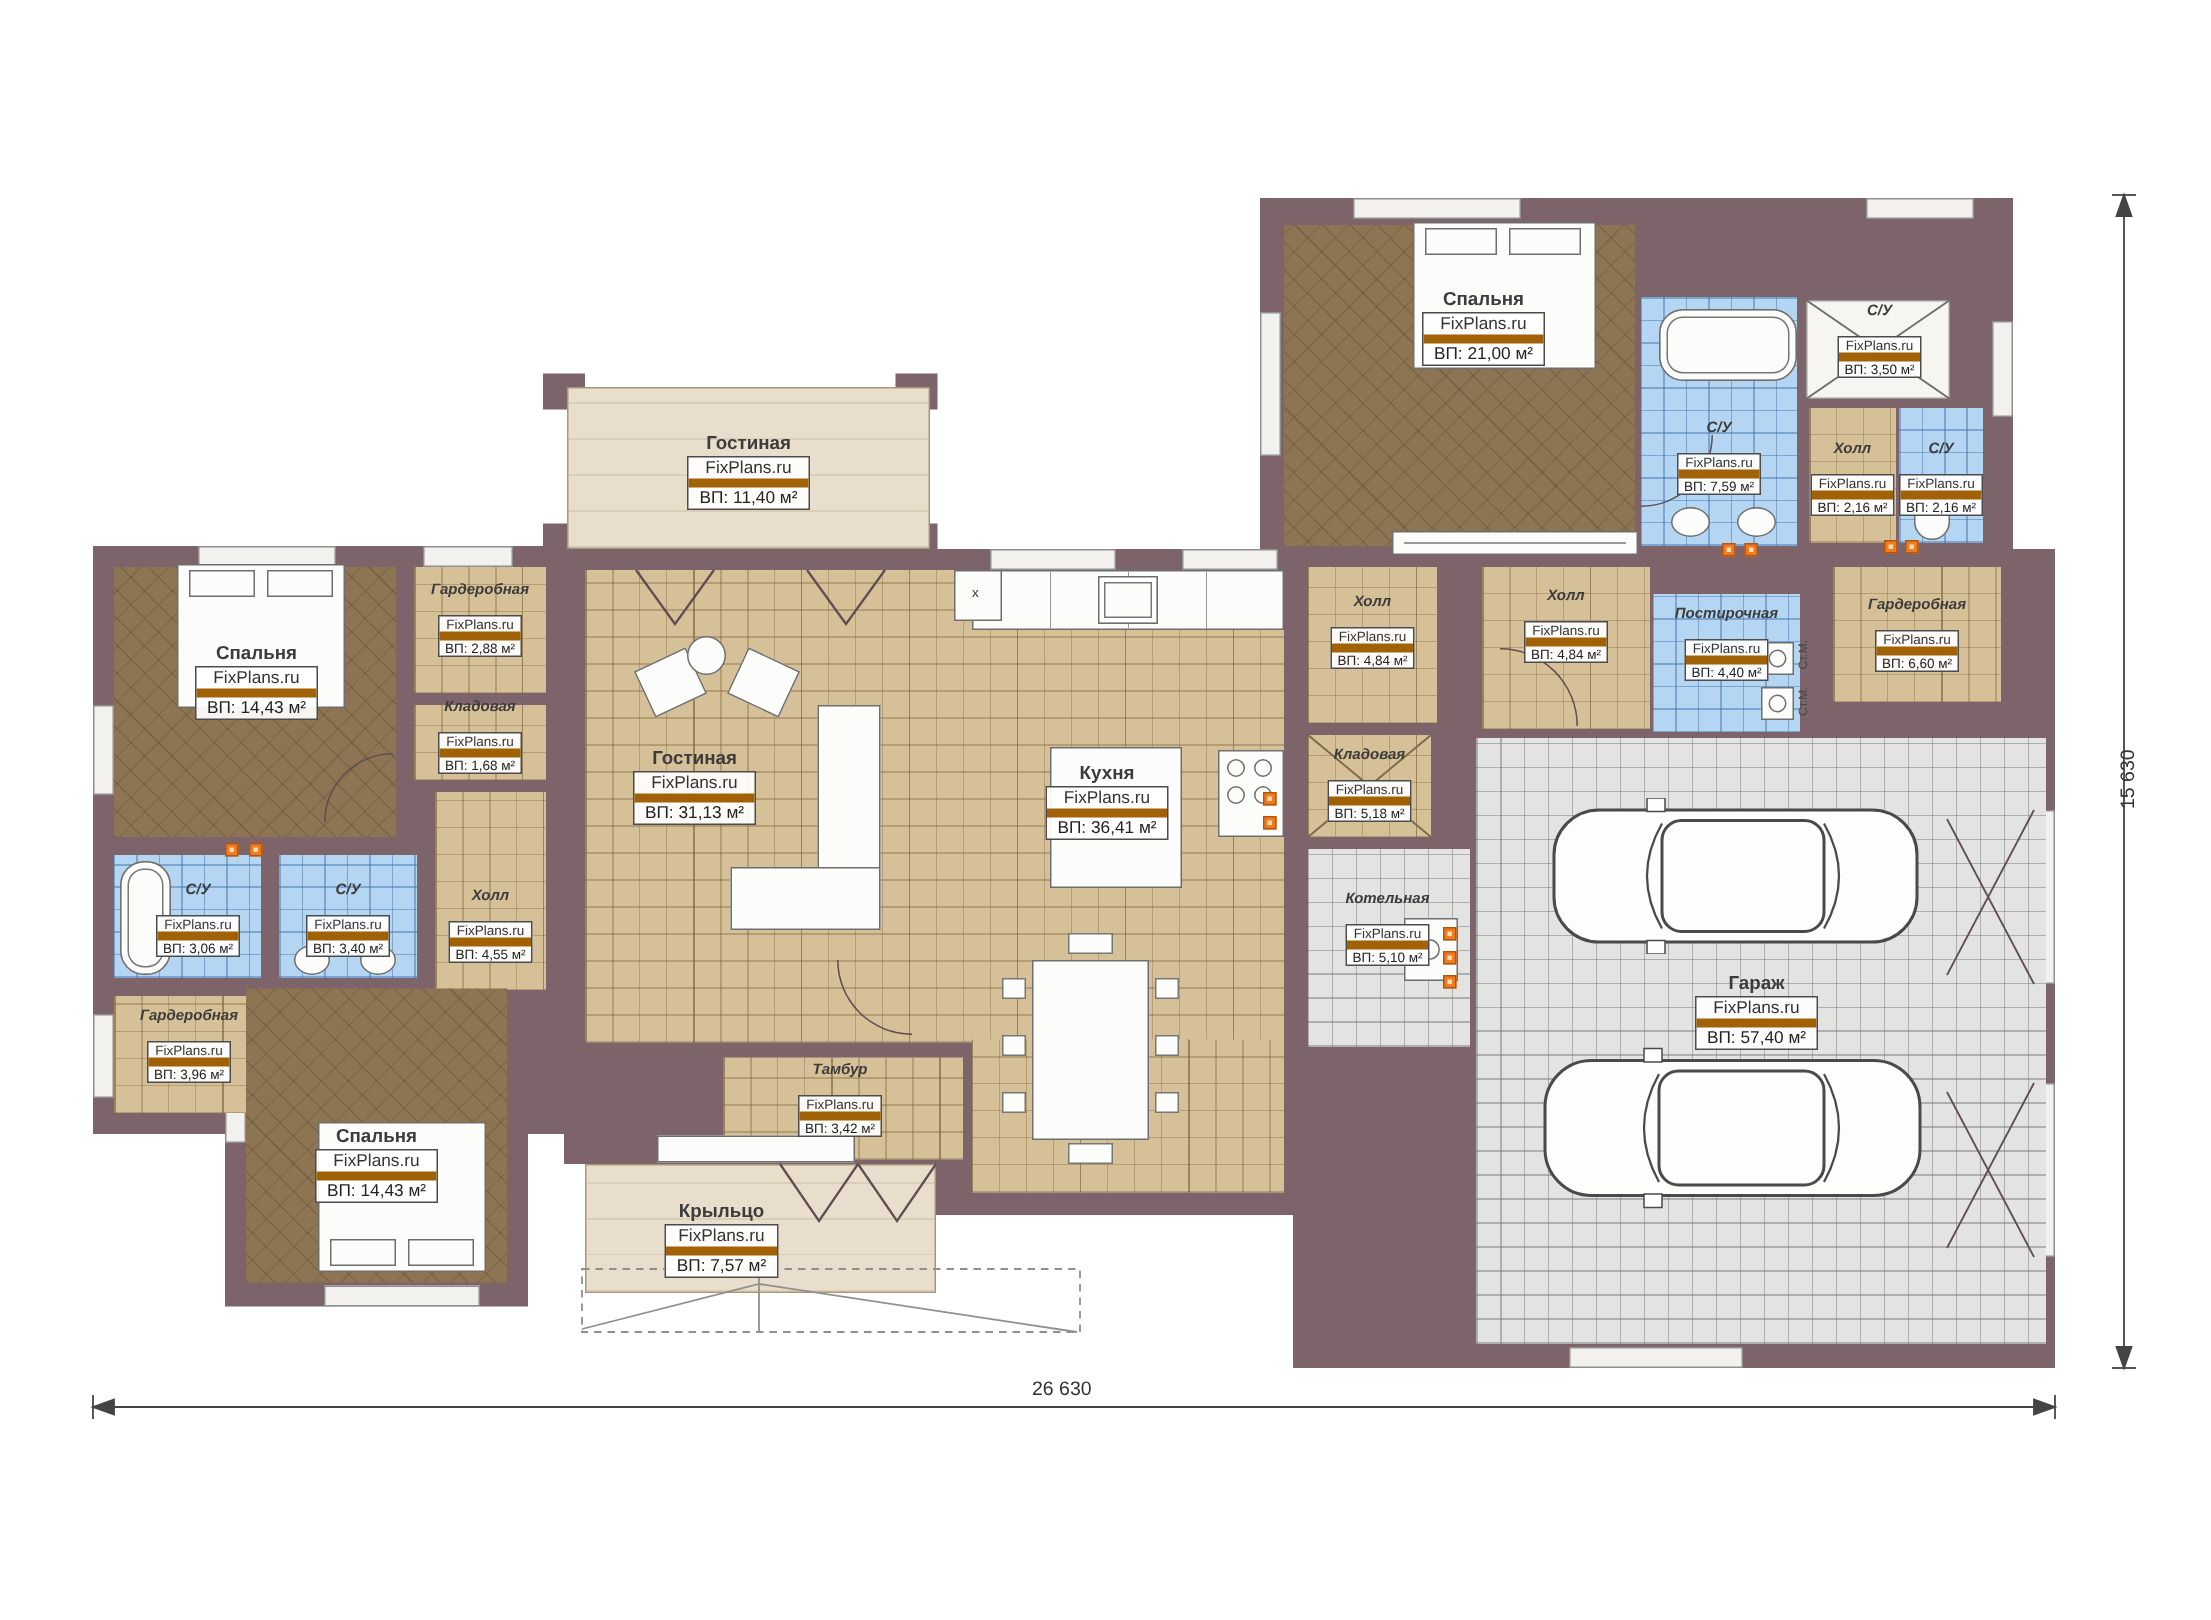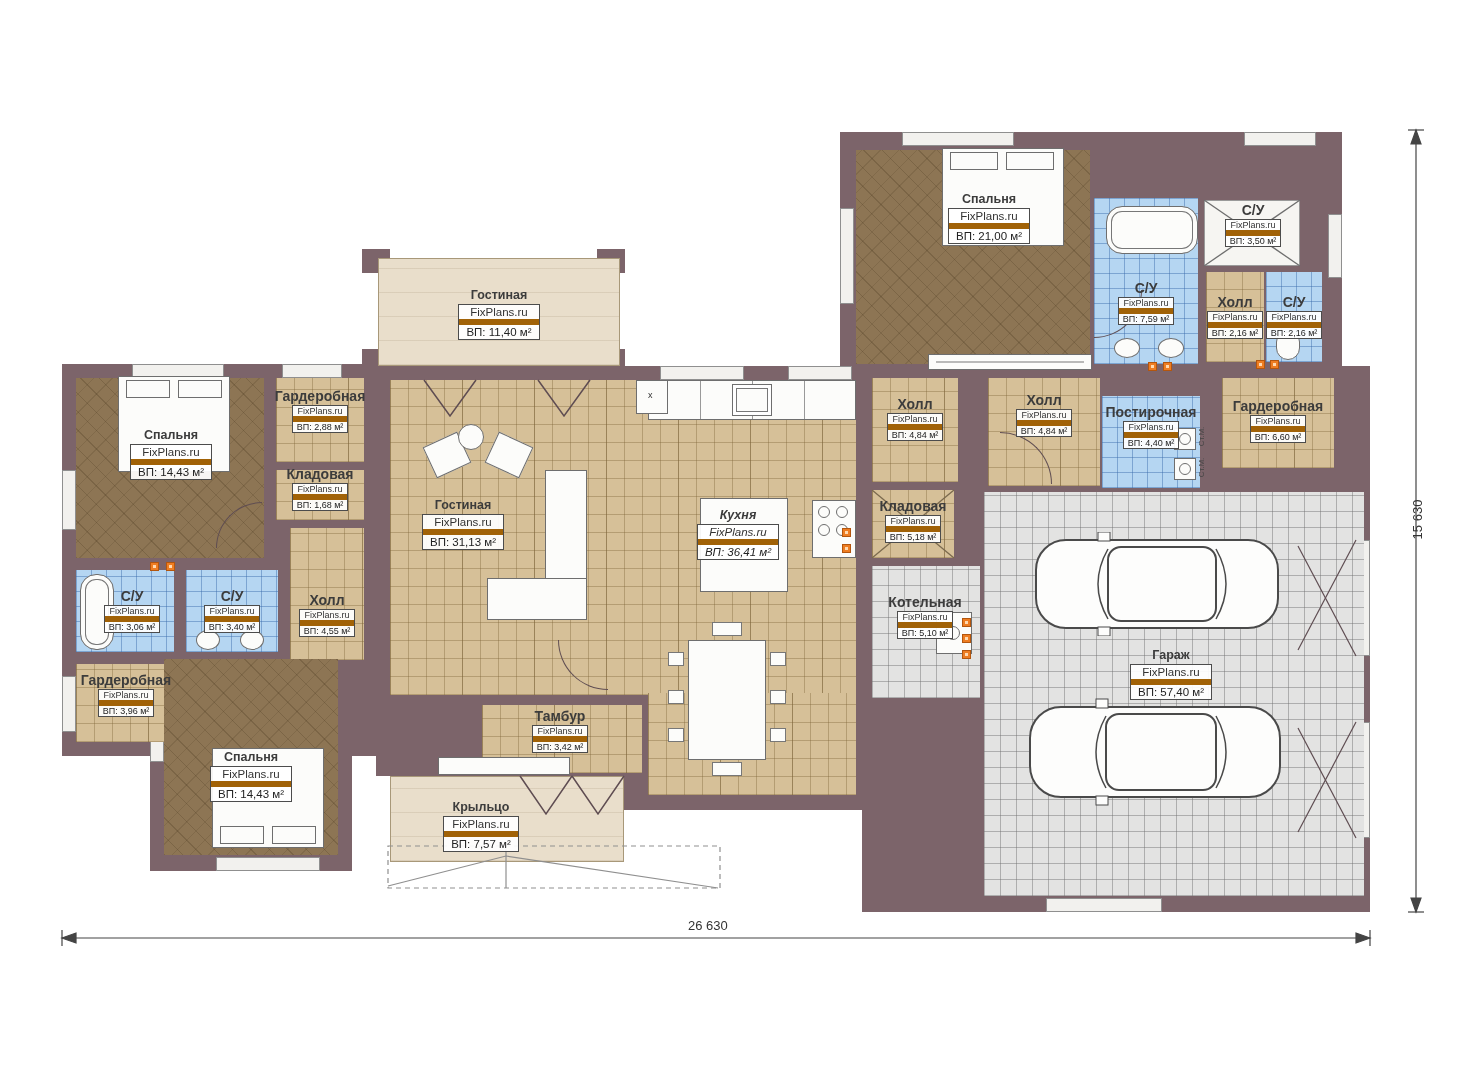--- a/index.html
+++ b/index.html
@@ -34,21 +34,21 @@
   
   .furn{position:absolute;background:#fcfcfa;border:1px solid #6e6e6e;box-sizing:border-box;}
   .round{border-radius:50%;}
   .tub{border-radius:16px;box-shadow:inset 0 0 0 4px #fcfcfa, inset 0 0 0 5px #777;}
   
   .lbl{position:absolute;display:flex;flex-direction:column;align-items:center;z-index:10;}
   .nm{font-size:12.5px;font-weight:700;color:#3c3c3c;margin-bottom:2px;white-space:nowrap;}
   .bx{border:1px solid #4c4c4c;background:rgba(255,255,255,.93);text-align:center;}
   .wm{font-size:11.5px;color:#333;padding:1px 7px;border-bottom:6px solid #a16207;white-space:nowrap;}
   .ar{font-size:11.5px;color:#222;padding:1px 7px;white-space:nowrap;}
-  .lbl-sm .nm{font-size:14px;margin-bottom:1px;}
+  .lbl-sm .nm{font-size:10px;margin-bottom:11px;font-style:italic;}
   .lbl-sm .wm,.lbl-sm .ar{font-size:9px;padding:0 4px;}
   
   .rad{position:absolute;width:9px;height:9px;background:#ee7d22;border:1px solid #b3560e;
        box-sizing:border-box;z-index:6;}
   .rad::after{content:"";position:absolute;left:2px;top:2px;width:3px;height:3px;background:#ffd9b0;}
   
   .arc{position:absolute;border:1.4px solid #5f4d52;border-right:none;border-bottom:none;
        border-radius:100% 0 0 0;background:transparent;z-index:6;box-sizing:border-box;}
   
   .dim{position:absolute;font-size:13px;color:#333;z-index:12;white-space:nowrap;}
@@ -336,21 +336,21 @@
         <div class="ar">ВП: 11,40 м²</div>
       </div>
   </div>
   <div class="lbl" style="left:400px;top:498px;width:126px;">
     <div class="nm">Гостиная</div>
     <div class="bx">
         <div class="wm">FixPlans.ru</div>
         <div class="ar">ВП: 31,13 м²</div>
       </div>
   </div>
-  <div class="lbl" style="left:680px;top:508px;width:116px;font-style:italic;">
+  <div class="lbl" style="left:680px;top:508px;width:116px;">
     <div class="nm">Кухня</div>
     <div class="bx">
         <div class="wm">FixPlans.ru</div>
         <div class="ar">ВП: 36,41 м²</div>
       </div>
   </div>
   <div class="lbl lbl-sm" style="left:500px;top:708px;width:120px;">
     <div class="nm">Тамбур</div>
     <div class="bx">
         <div class="wm">FixPlans.ru</div>

